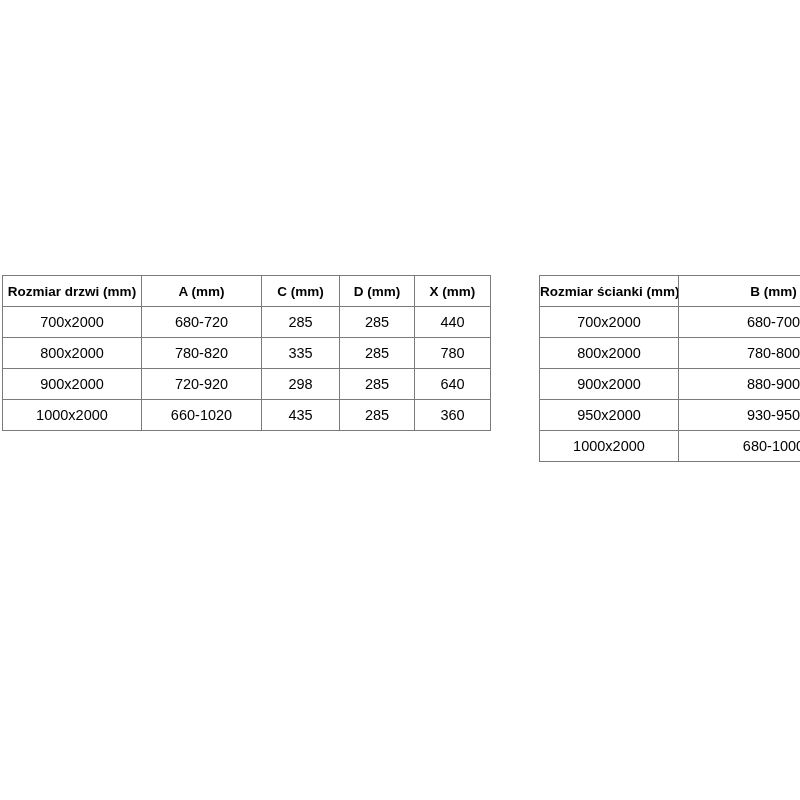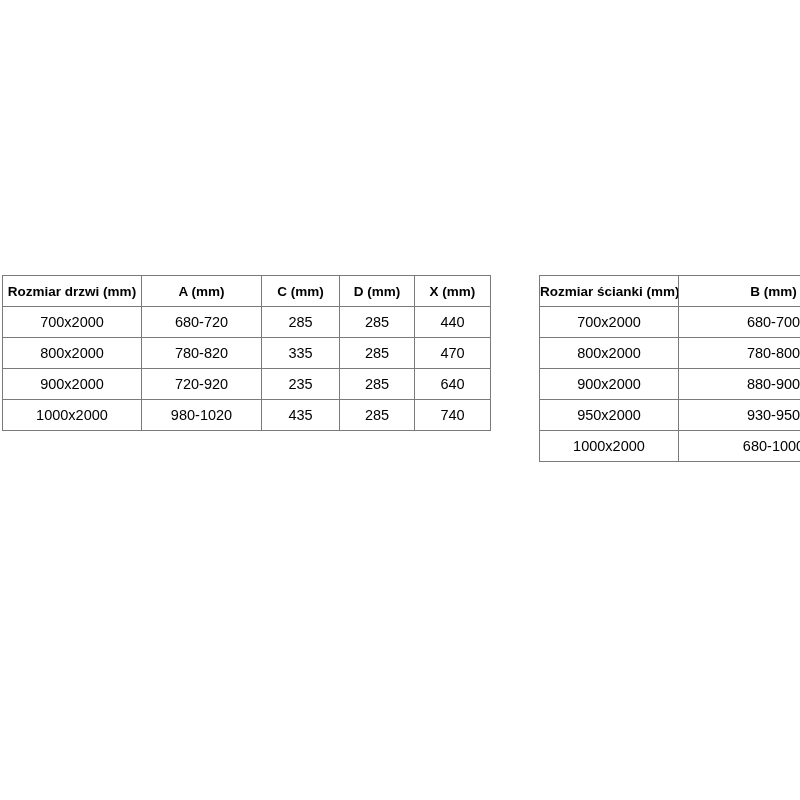--- a/index.html
+++ b/index.html
@@ -67,35 +67,35 @@
           <td>680-720</td>
           <td>285</td>
           <td>285</td>
           <td>440</td>
         </tr>
         <tr>
           <td>800x2000</td>
           <td>780-820</td>
           <td>335</td>
           <td>285</td>
-          <td>470</td>
+          <td>780</td>
         </tr>
         <tr>
           <td>900x2000</td>
           <td>720-920</td>
-          <td>235</td>
+          <td>298</td>
           <td>285</td>
           <td>640</td>
         </tr>
         <tr>
           <td>1000x2000</td>
-          <td>980-1020</td>
+          <td>660-1020</td>
           <td>435</td>
           <td>285</td>
-          <td>740</td>
+          <td>360</td>
         </tr>
       </tbody>
     </table>
   <table class="tbl tbl-right">
       <thead>
         <tr>
           <th>Rozmiar ścianki (mm)</th>
           <th>B (mm)</th>
         </tr>
       </thead>

